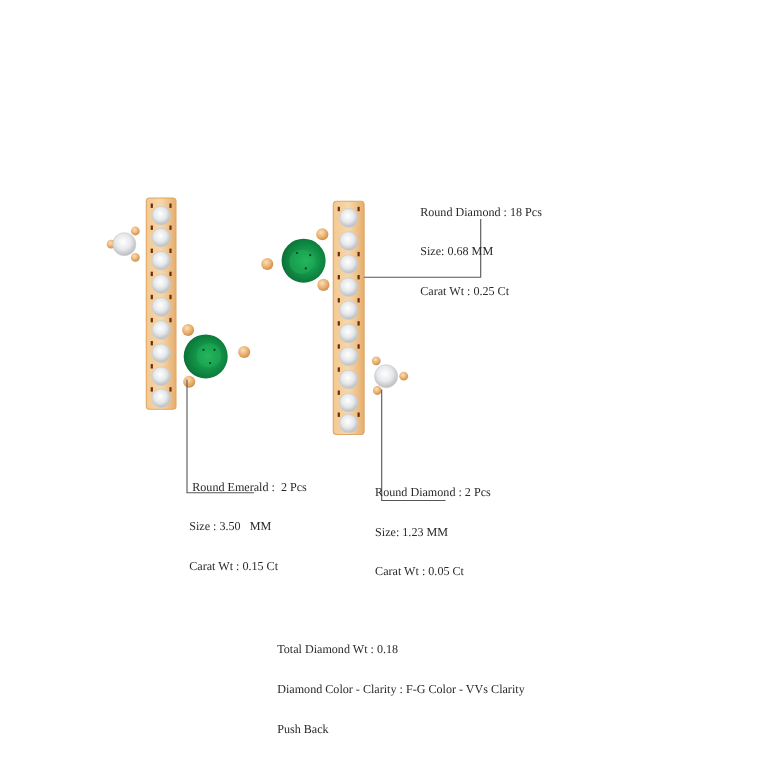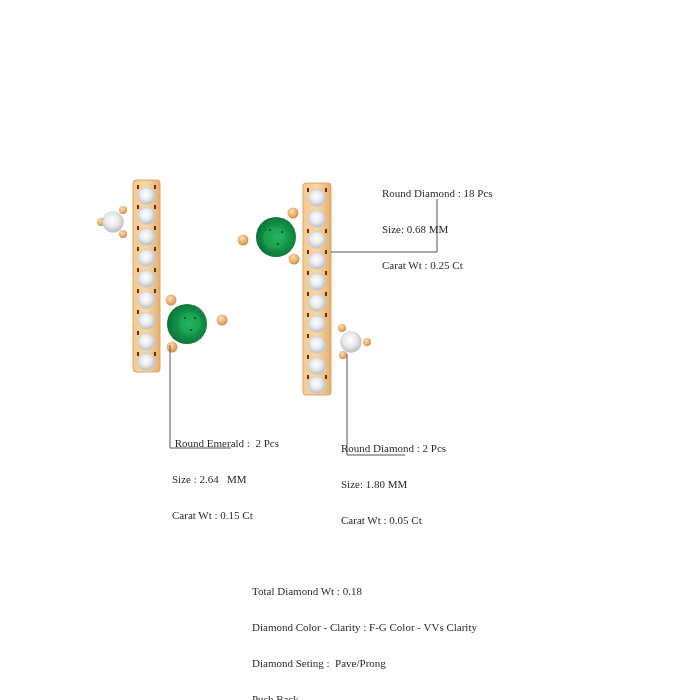--- a/index.html
+++ b/index.html
@@ -153,30 +153,29 @@
   </svg>
 
   <div class="label" id="label-top-right">
     <div>Round Diamond : 18 Pcs</div>
     <div>Size: 0.68 MM</div>
     <div>Carat Wt : 0.25 Ct</div>
   </div>
 
   <div class="label" id="label-emerald">
     <div> Round Emerald :  2 Pcs</div>
-    <div>Size : 2.64   MM</div>
+    <div>Size : 3.50   MM</div>
     <div>Carat Wt : 0.15 Ct</div>
   </div>
 
   <div class="label" id="label-bottom-right">
     <div>Round Diamond : 2 Pcs</div>
-    <div>Size: 1.80 MM</div>
+    <div>Size: 1.23 MM</div>
     <div>Carat Wt : 0.05 Ct</div>
   </div>
 
   <div class="label" id="label-summary">
     <div>Total Diamond Wt : 0.18</div>
     <div>Diamond Color - Clarity : F-G Color - VVs Clarity</div>
-    <div>Diamond Seting :  Pave/Prong</div>
     <div>Push Back</div>
   </div>
 
 </div>
 
 </body></html>

